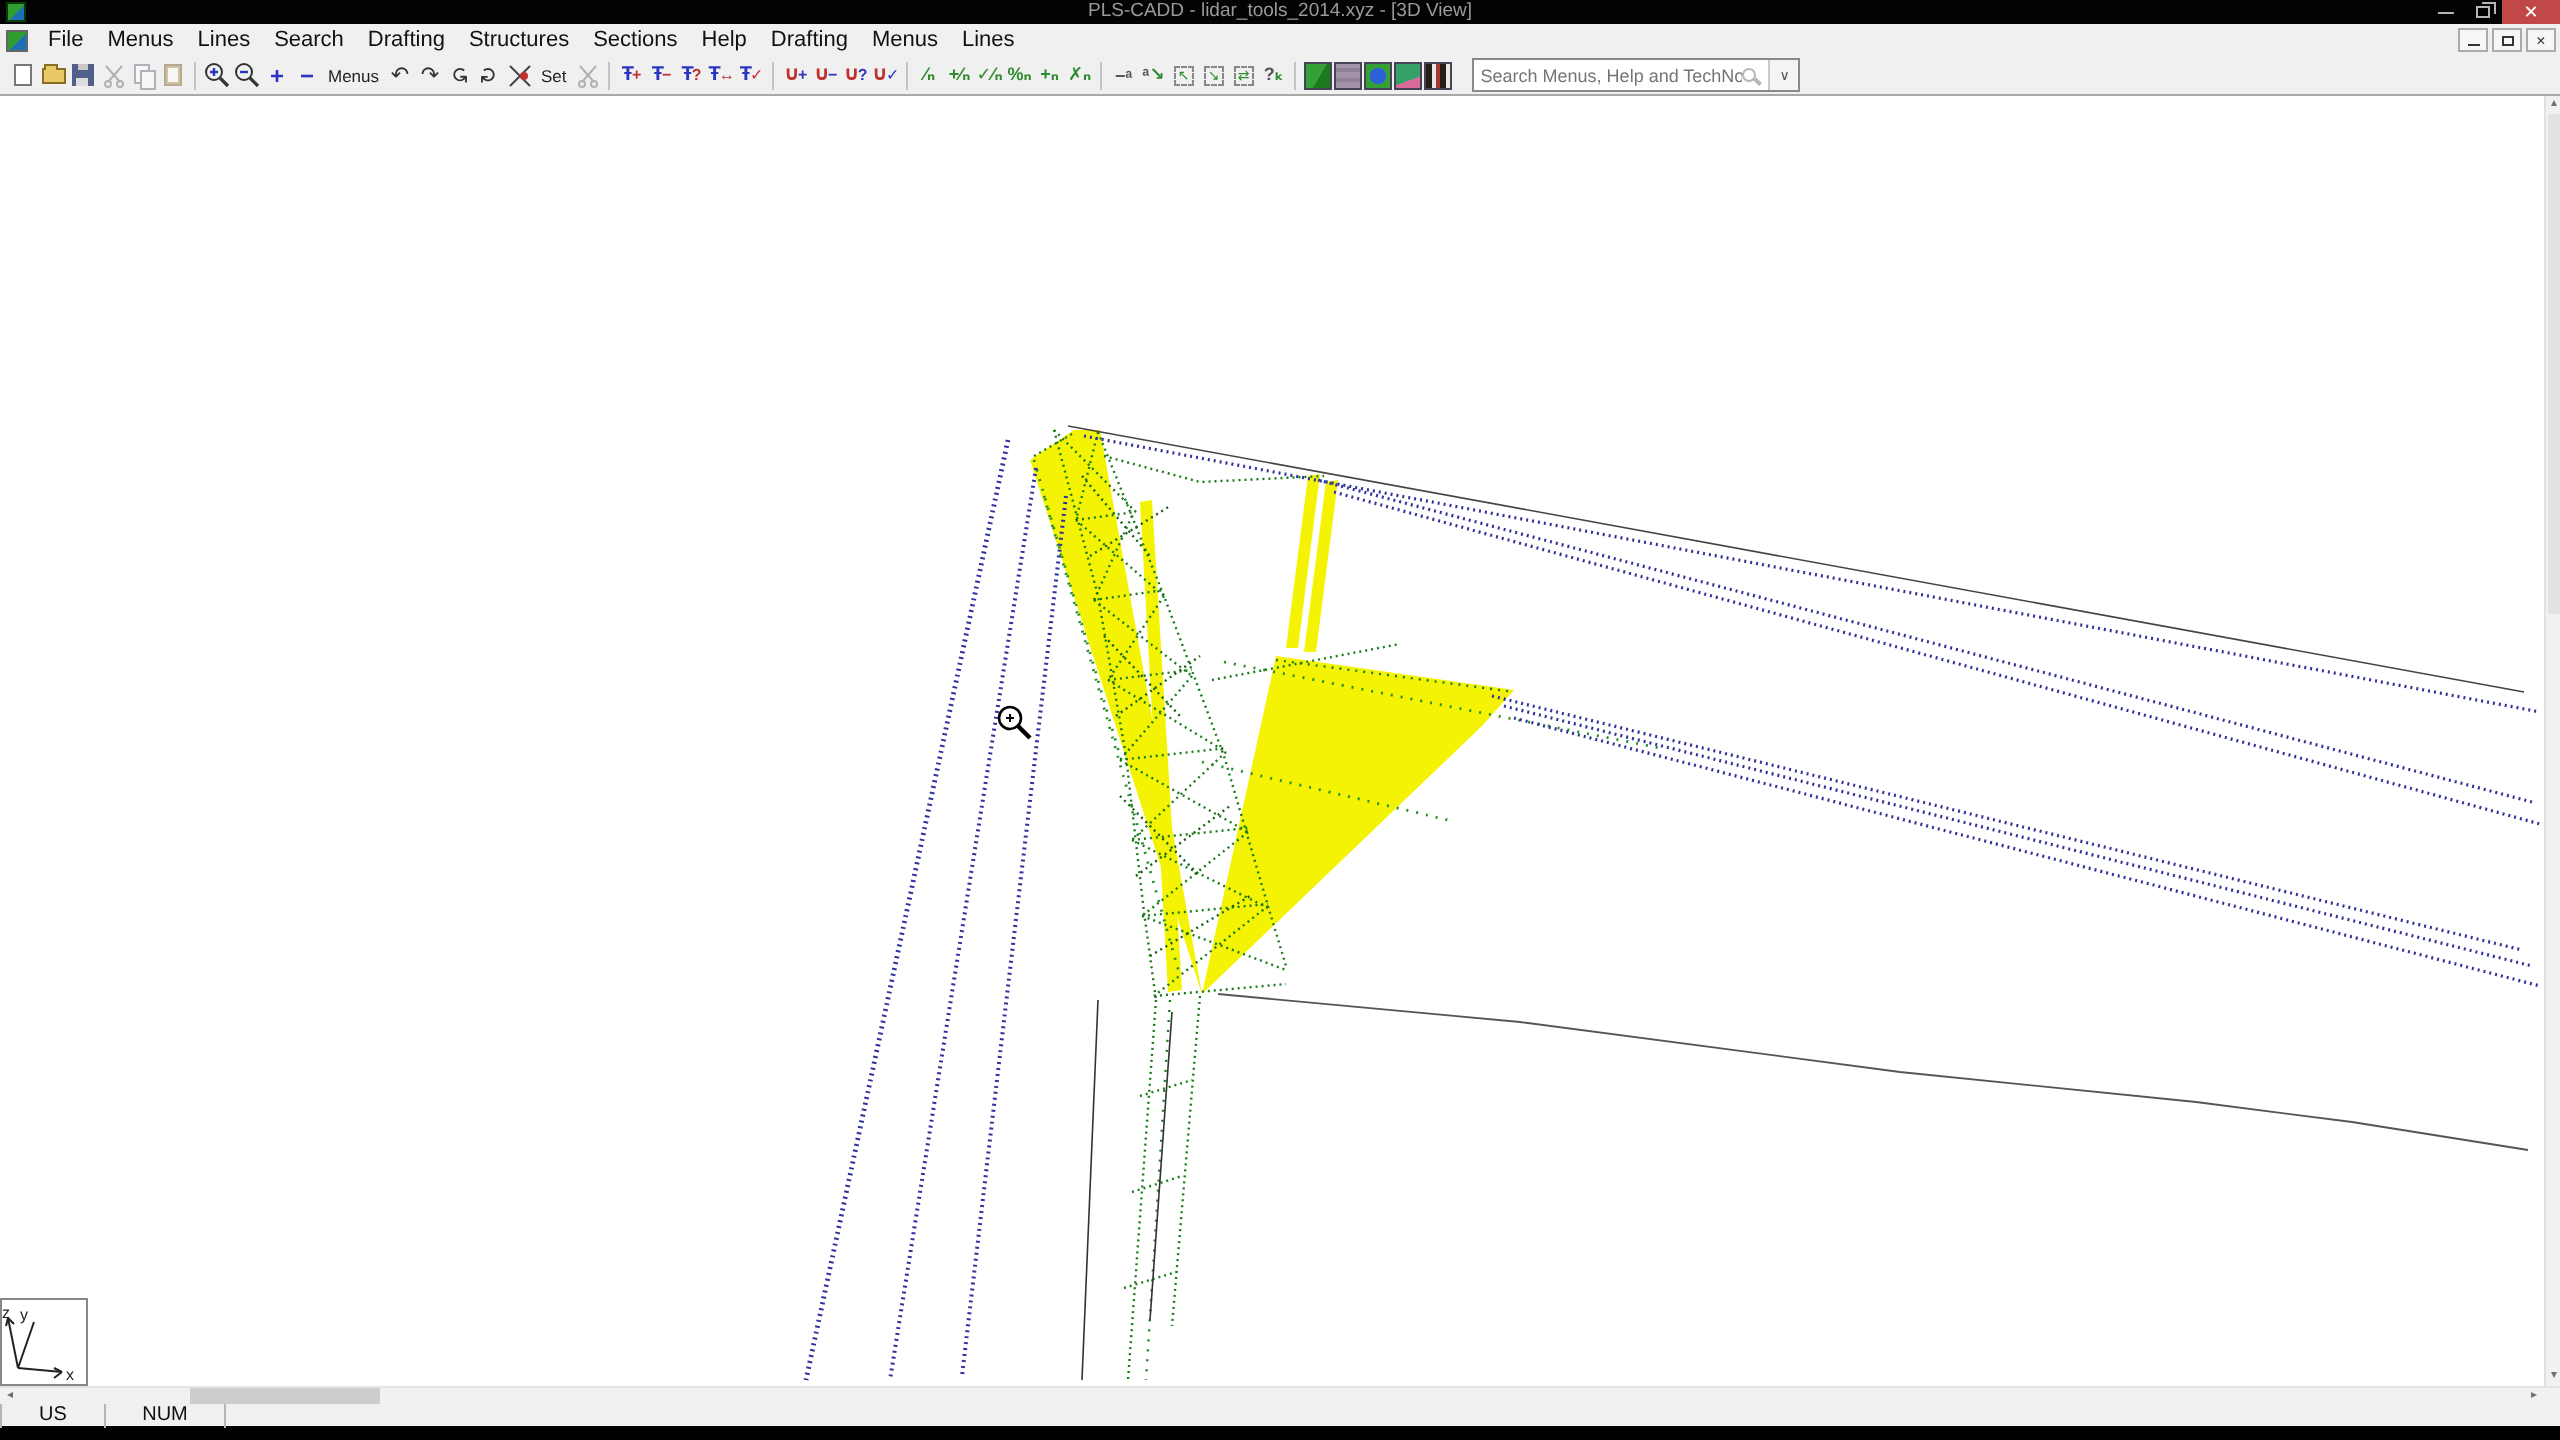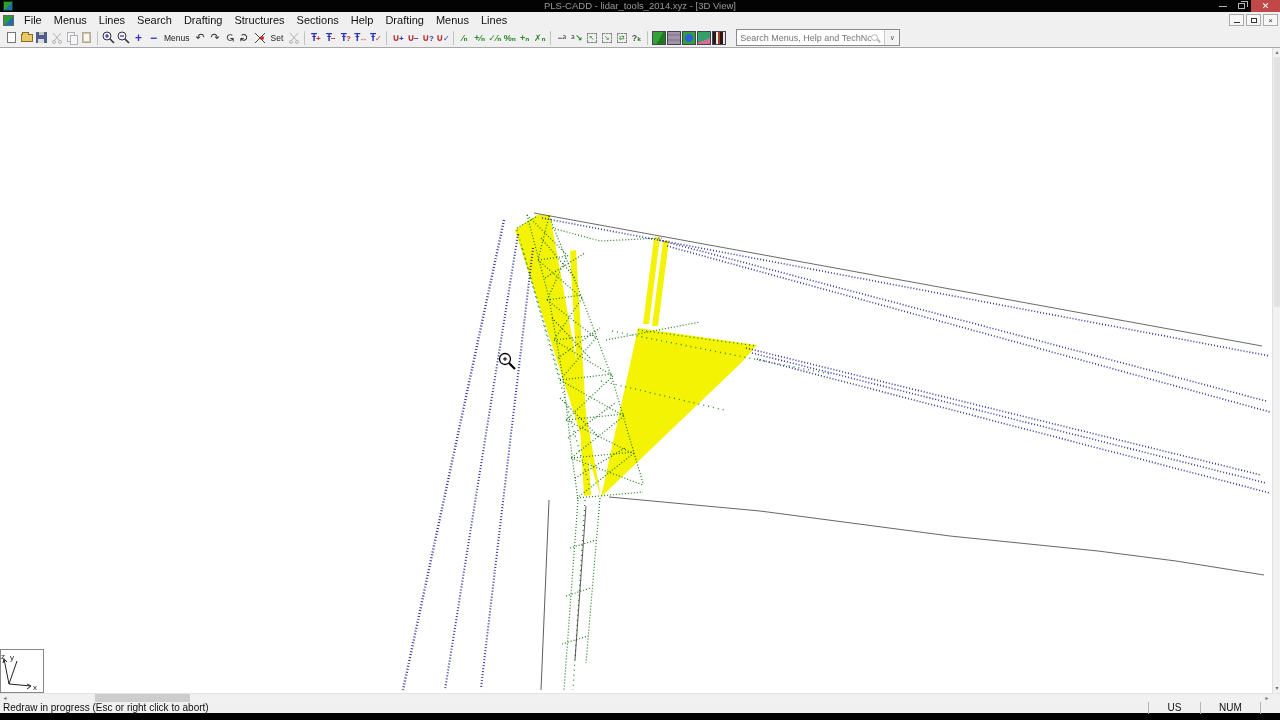--- a/index.html
+++ b/index.html
@@ -425,19 +425,18 @@
 <div class="hscroll-row">
   <div class="hscroll">
     <div class="harrow" style="left:0">◂</div>
     <div class="hthumb"></div>
     <div class="harrow" style="right:0">▸</div>
   </div>
   <div class="corner"></div>
 </div>
 
 <div class="statusbar">
-  <div class="status-msg">Redraw in progress (Esc or right click to abort)</div>
   <div class="status-pane p-us">US</div>
   <div class="status-pane p-num">NUM</div>
   <div class="status-pane p-end"></div>
 </div>
 
 <div class="bottomstrip"></div>
 
 </body></html>

